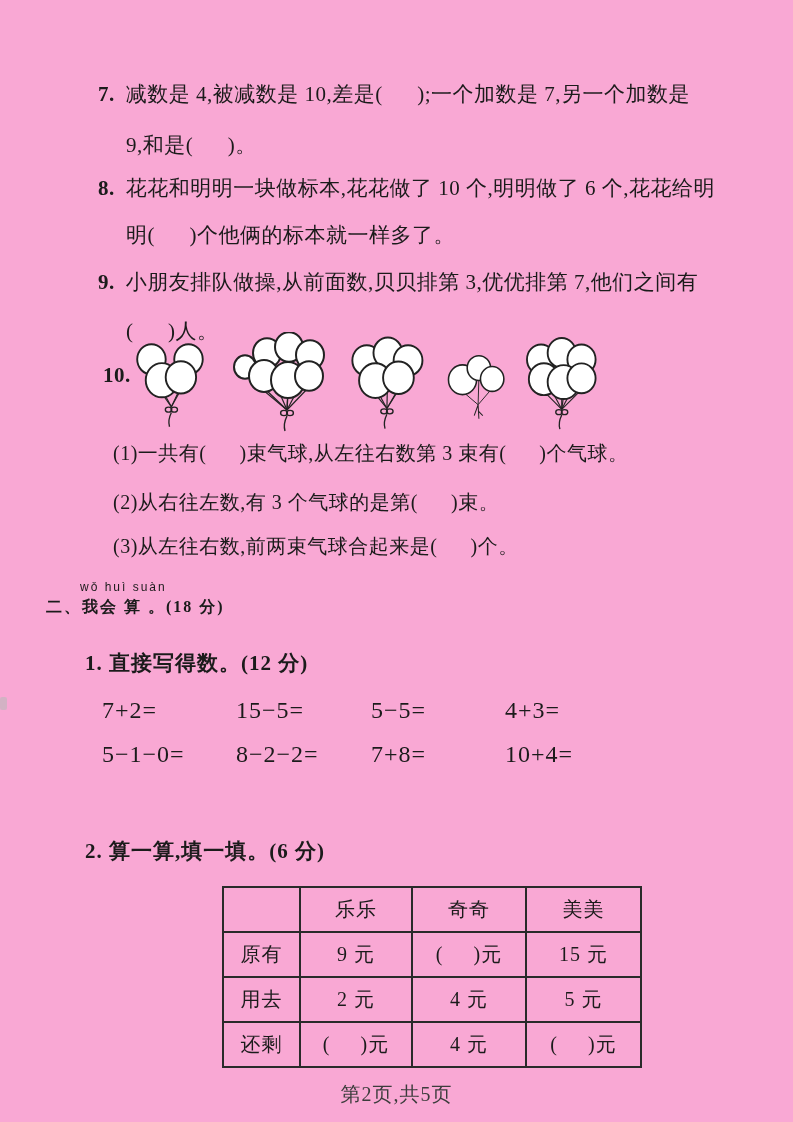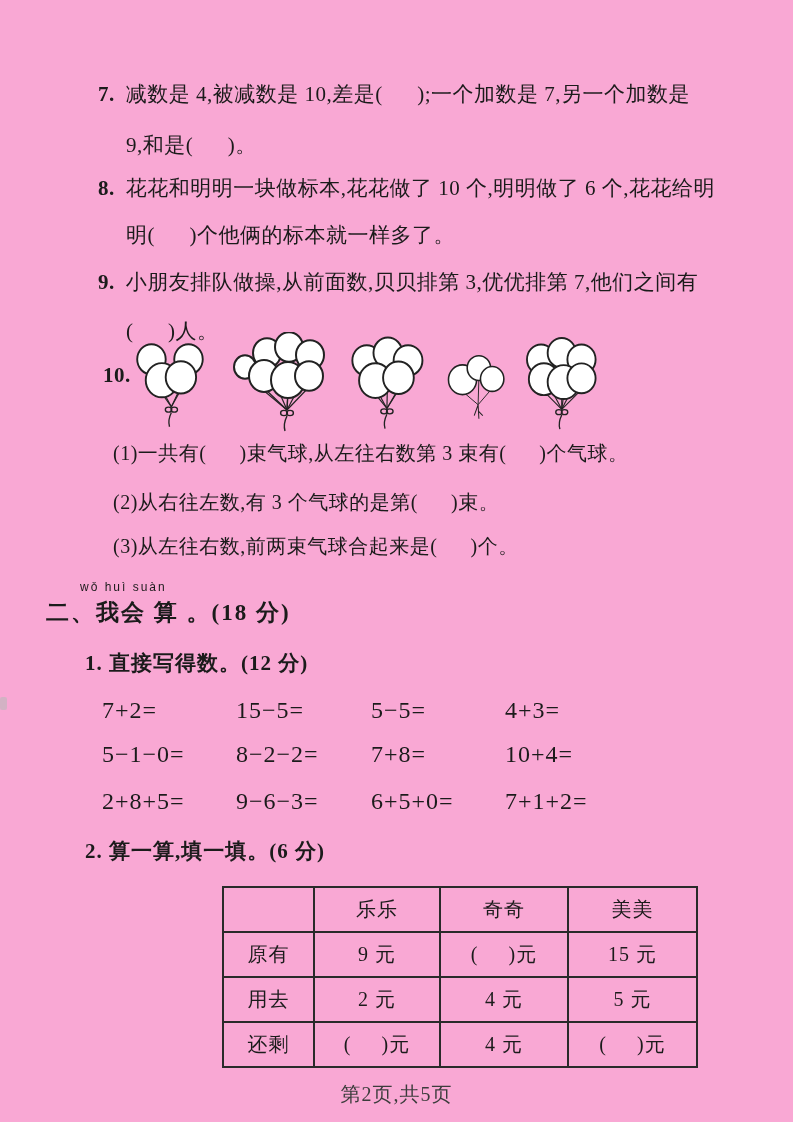--- a/index.html
+++ b/index.html
@@ -10,31 +10,31 @@
     color:#1b1b1b;
     font-family:"Liberation Serif","DejaVu Serif",serif;
     overflow:hidden;
   }
   .qline{position:absolute;font-size:21px;letter-spacing:.5px;white-space:pre;}
   .qnum{font-weight:bold;margin-right:11px;font-size:21px;}
   .qtext{white-space:pre;}
   .subq{position:absolute;left:113px;font-size:20px;letter-spacing:.5px;white-space:pre;}
   .pinyin{position:absolute;left:80px;top:580px;font-size:12px;letter-spacing:2px;
           font-family:"Liberation Sans","DejaVu Sans",sans-serif;}
-  .sec-title{position:absolute;left:46px;top:597px;font-size:23px;font-weight:bold;letter-spacing:2px;white-space:pre;}
+  .sec-title{position:absolute;left:46px;top:597px;font-size:16px;font-weight:bold;letter-spacing:2px;white-space:pre;}
   .sub-label{position:absolute;left:85px;font-size:21px;font-weight:bold;letter-spacing:1px;white-space:pre;}
   .calc-row{position:absolute;left:102px;width:640px;height:26px;}
   .calc-cell{position:absolute;top:0;font-size:24px;letter-spacing:1px;white-space:pre;}
   .c0{left:0;} .c1{left:134px;} .c2{left:269px;} .c3{left:403px;}
   .money-table{position:absolute;left:222px;top:886px;border-collapse:collapse;table-layout:fixed;}
   .money-table td,.money-table th{
     border:2px solid #2a2a2a;
     font-size:20px;font-weight:normal;
     text-align:center;vertical-align:middle;
-    white-space:pre;letter-spacing:1px;padding:7px;
+    white-space:pre;letter-spacing:1px;padding:0;
   }
   .money-table .col-label{width:75px;}
   .money-table .col-a{width:110px;}
   .money-table .col-b{width:112px;}
   .money-table .col-c{width:113px;}
   .money-table tr{height:45px;}
   .footer{position:absolute;left:0;right:0;top:1081px;text-align:center;
           font-size:20px;color:#3c3c3c;letter-spacing:1px;}
   .bunch{position:absolute;}
   .artifact{position:absolute;left:0;top:697px;width:7px;height:13px;
@@ -161,26 +161,20 @@
     <span class="calc-cell c1">15−5=</span>
     <span class="calc-cell c2">5−5=</span>
     <span class="calc-cell c3">4+3=</span>
   </div>
   <div class="calc-row" style="top:741px">
     <span class="calc-cell c0">5−1−0=</span>
     <span class="calc-cell c1">8−2−2=</span>
     <span class="calc-cell c2">7+8=</span>
     <span class="calc-cell c3">10+4=</span>
   </div>
-  <div class="calc-row" style="top:788px">
-    <span class="calc-cell c0">2+8+5=</span>
-    <span class="calc-cell c1">9−6−3=</span>
-    <span class="calc-cell c2">6+5+0=</span>
-    <span class="calc-cell c3">7+1+2=</span>
-  </div>
 
   <div class="sub-label" style="top:837px">2. 算一算,填一填。(6 分)</div>
 
   <table class="money-table">
     <tbody>
         <tr>
       <th class="col-label"></th>
       <th class="col-a">乐乐</th>
       <th class="col-b">奇奇</th>
       <th class="col-c">美美</th>

